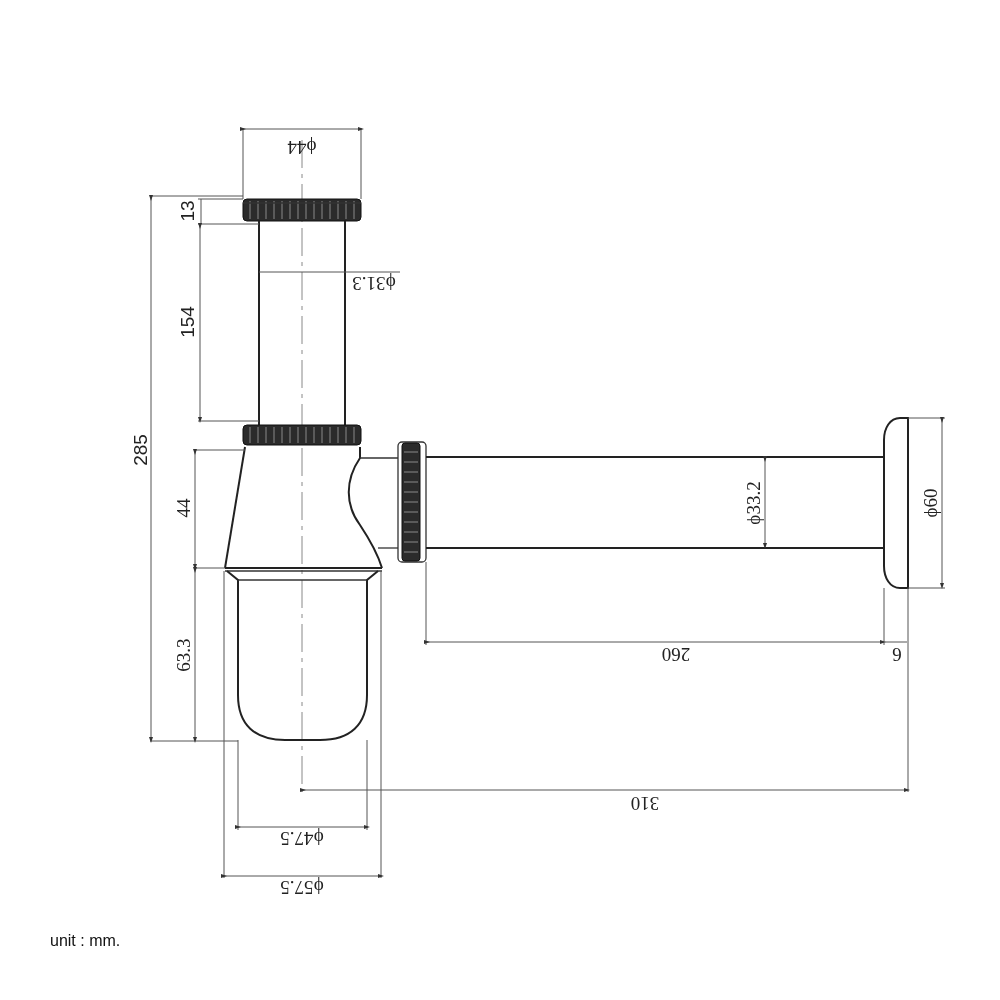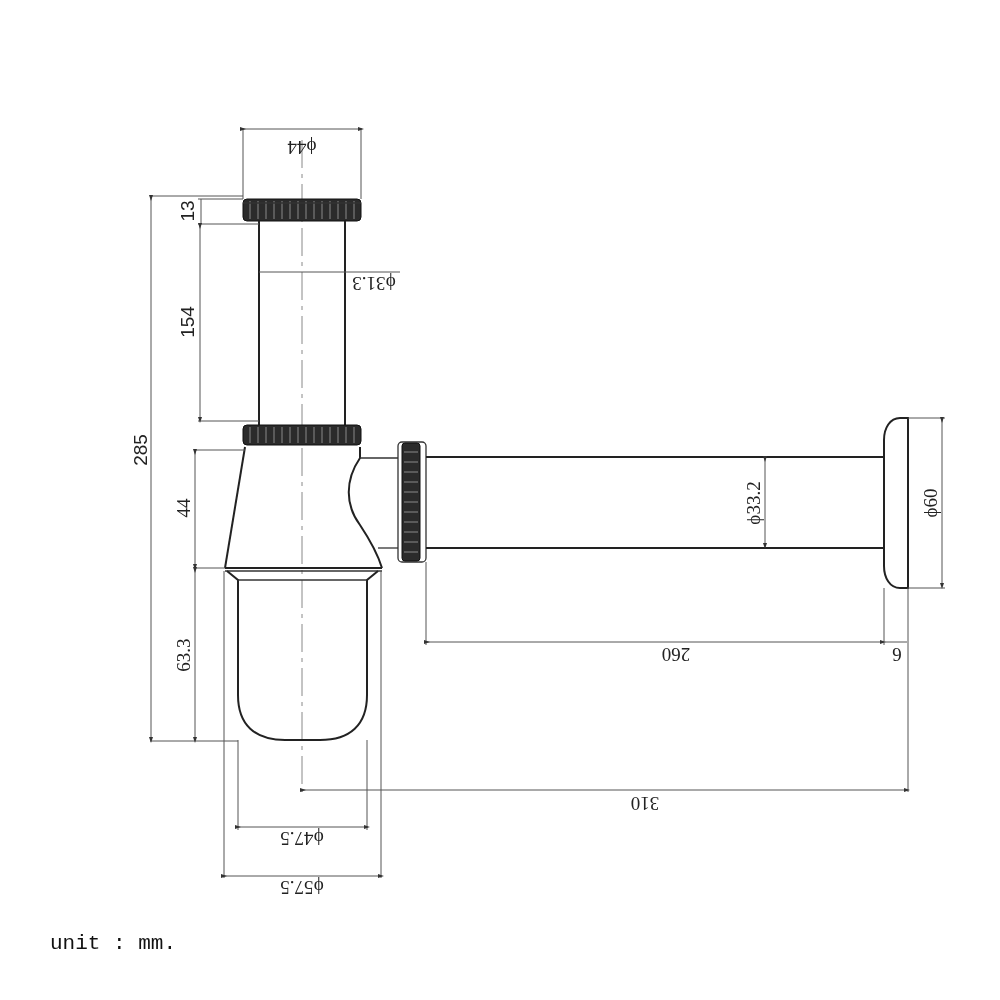--- a/index.html
+++ b/index.html
@@ -6,21 +6,21 @@
   body { width: 1000px; height: 1000px; position: relative; overflow: hidden; font-family: "DejaVu Sans", sans-serif; }
   #drawing { position: absolute; left: 0; top: 0; width: 1000px; height: 1000px; }
   .ln { stroke: #333; stroke-width: 1.3; fill: none; }
   .thick { stroke: #222; stroke-width: 2; fill: none; }
   .dim { stroke: #555; stroke-width: 1; fill: none; }
   .center { stroke: #888; stroke-width: 1; stroke-dasharray: 28 6 4 6; fill: none; }
   .knurl { fill: #2b2b2b; stroke: #111; stroke-width: 1; }
   .knurl-line { stroke: #8a8a8a; stroke-width: 1; }
   .dimtext { font-family: "Liberation Sans", sans-serif; font-size: 19px; fill: #222; }
   .dimtext-serif { font-family: "Liberation Serif", serif; font-size: 19px; fill: #222; }
-  #unit-label { position: absolute; left: 50px; top: 932px; font-family: Liberation Mono, monospace; font-size: 21px; color: #111; }
+  #unit-label { position: absolute; left: 50px; top: 932px; font-family: Liberation Sans, sans-serif; font-size: 16px; color: #111; }
 </style>
 </head>
 <body>
 
 <svg id="drawing" viewBox="0 0 1000 1000" xmlns="http://www.w3.org/2000/svg">
   <defs>
     <marker id="arr" markerWidth="6" markerHeight="6" refX="3" refY="3" orient="auto">
       <path d="M0,1 L6,3 L0,5 z" fill="#333"></path>
     </marker>
   </defs>

